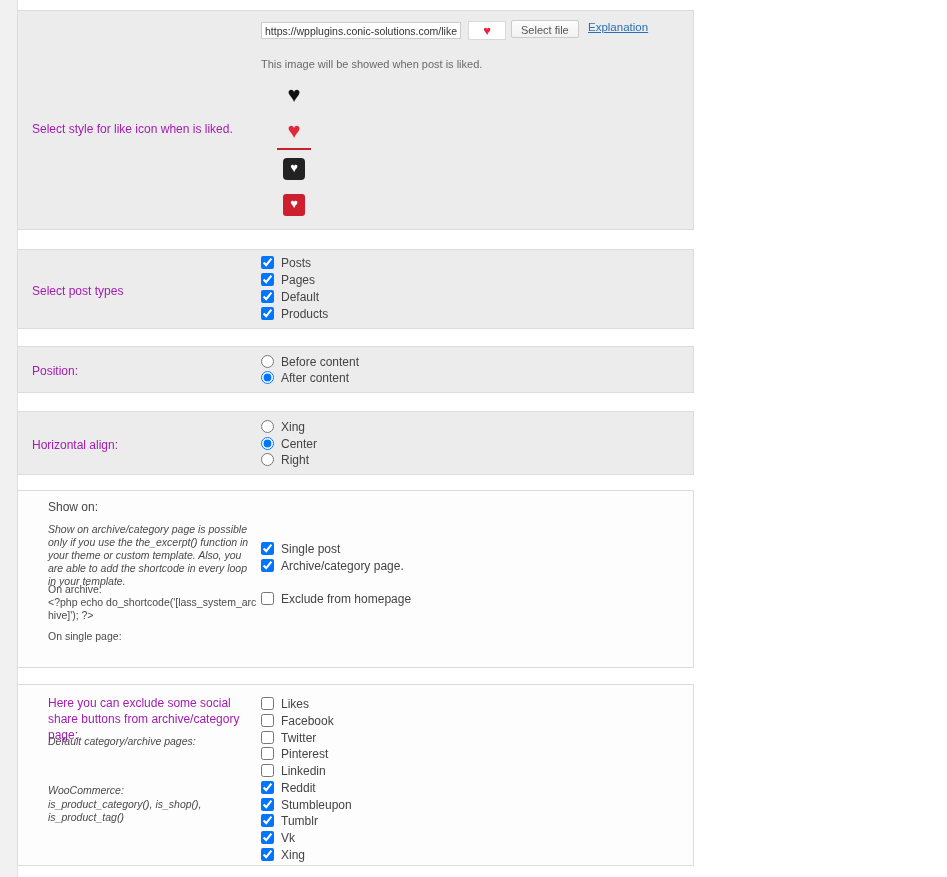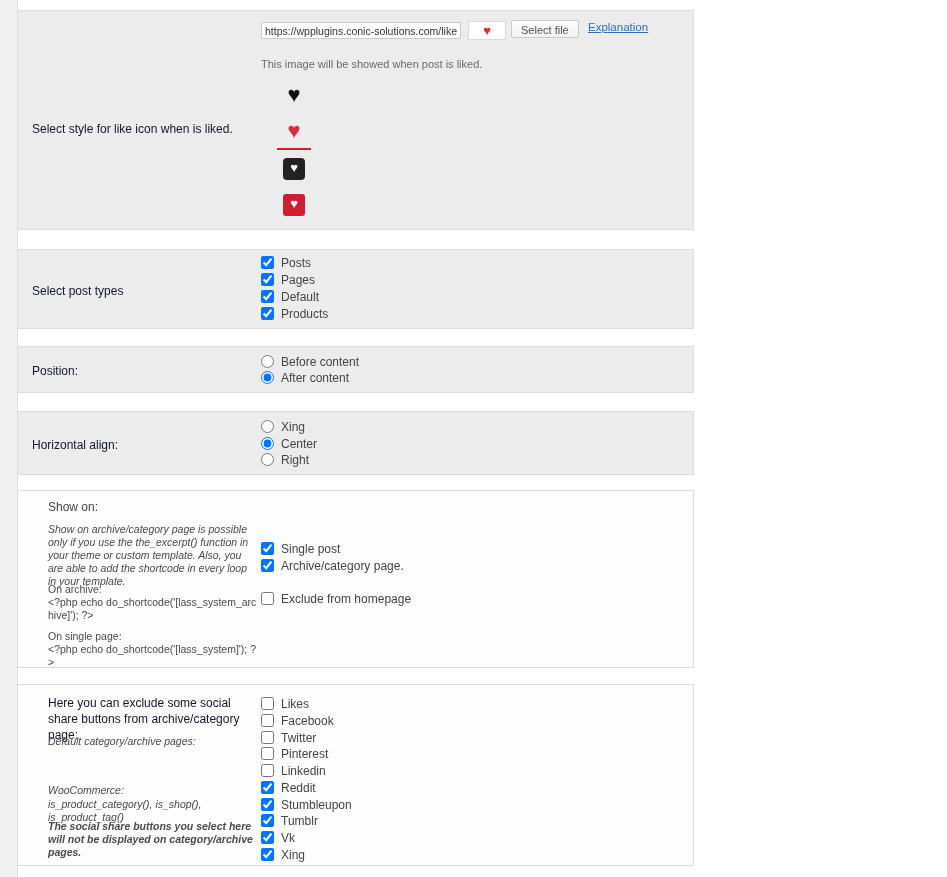--- a/index.html
+++ b/index.html
@@ -38,21 +38,21 @@
     border: 1px solid #dcdcdc;
     box-sizing: border-box;
   }
   .panel.white {
     background: #fdfdfd;
   }
   .panel-label {
     position: absolute;
     left: 14px;
     font-size: 12px;
-    color: #0f172a;
+    color: #a21caf;
     line-height: 16px;
   }
 
   
   .url-input {
     position: absolute;
     left: 243px;
     top: 11px;
     width: 200px;
     height: 17px;
@@ -290,42 +290,40 @@
 
   <div class="panel white" style="top:490px; height:178px;">
     <div class="subhead" style="top:9px;">Show on:</div>
 
     <div class="note" style="top:32px;">Show on archive/category page is possible only if you use the the_excerpt() function in your theme or custom template. Also, you are able to add the shortcode in every loop in your template.</div>
 
     <div class="code" style="top:92px;">On archive:</div>
     <div class="code" style="top:105px;">&lt;?php echo do_shortcode('[lass_system_archive]'); ?&gt;</div>
 
     <div class="code" style="top:139px;">On single page:</div>
-    <div class="code" style="top:152px;">&lt;?php echo do_shortcode('[lass_system]'); ?&gt;</div>
 
     <div class="opt" style="top:51px;">
       <input type="checkbox" checked="" style=""><label>Single post</label>
     </div>
     <div class="opt" style="top:68px;">
       <input type="checkbox" checked="" style=""><label>Archive/category page.</label>
     </div>
     <div class="opt" style="top:101px;">
       <input type="checkbox" style=""><label>Exclude from homepage</label>
     </div>
   </div>
 
   <div class="panel white" style="top:684px; height:182px;">
     <div class="panel-label" style="top:10px; width:205px; left:30px;">Here you can exclude some social share buttons from archive/category page:</div>
 
     <div class="note" style="top:50px;">Default category/archive pages:</div>
 
     <div class="note" style="top:99px;">WooCommerce:</div>
     <div class="note" style="top:113px;">is_product_category(), is_shop(), is_product_tag()</div>
 
-    <div class="note strong-note" style="top:135px;">The social share buttons you select here will not be displayed on category/archive pages.</div>
 
     <div class="opt" style="top:12px;">
       <input type="checkbox" style=""><label>Likes</label>
     </div>
     <div class="opt" style="top:29px;">
       <input type="checkbox" style=""><label>Facebook</label>
     </div>
     <div class="opt" style="top:46px;">
       <input type="checkbox" style=""><label>Twitter</label>
     </div>

